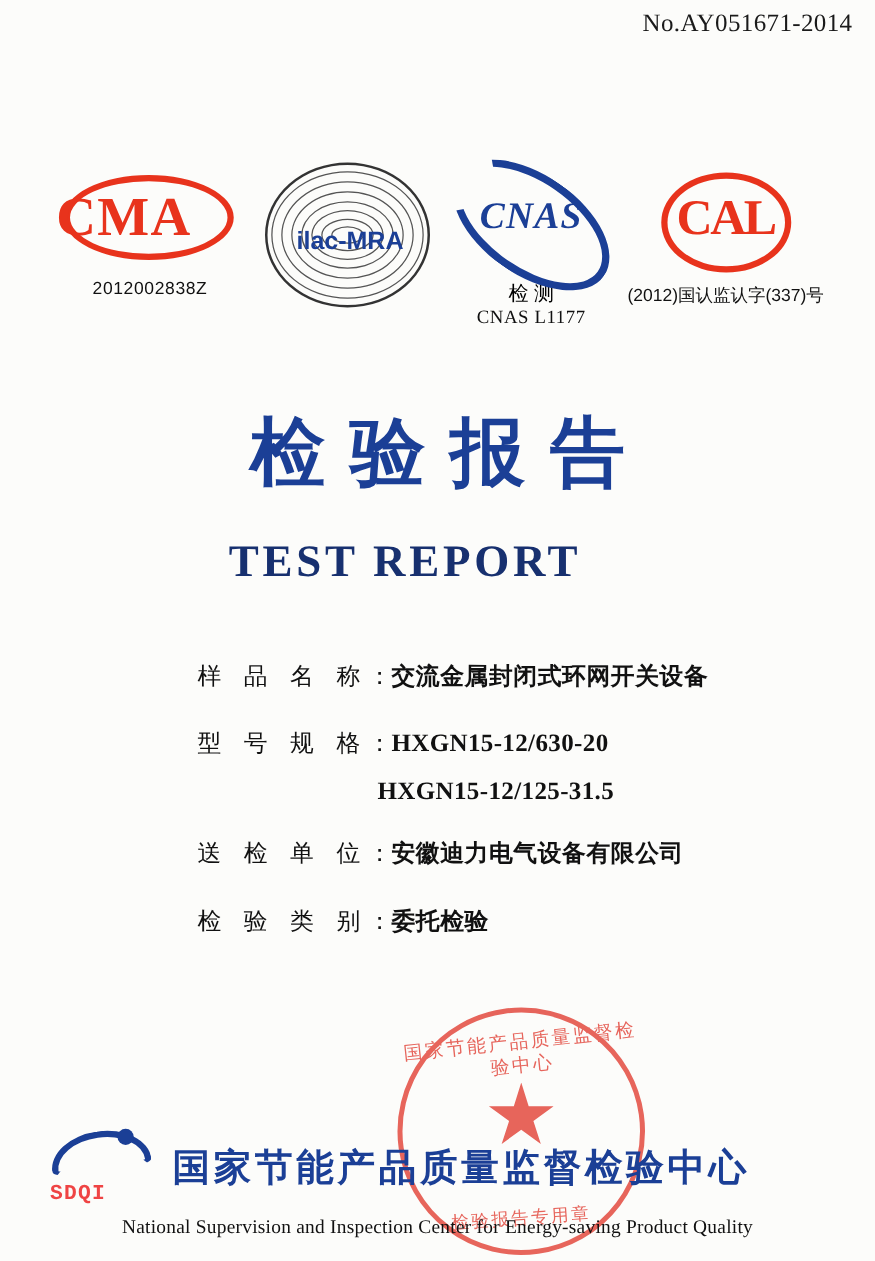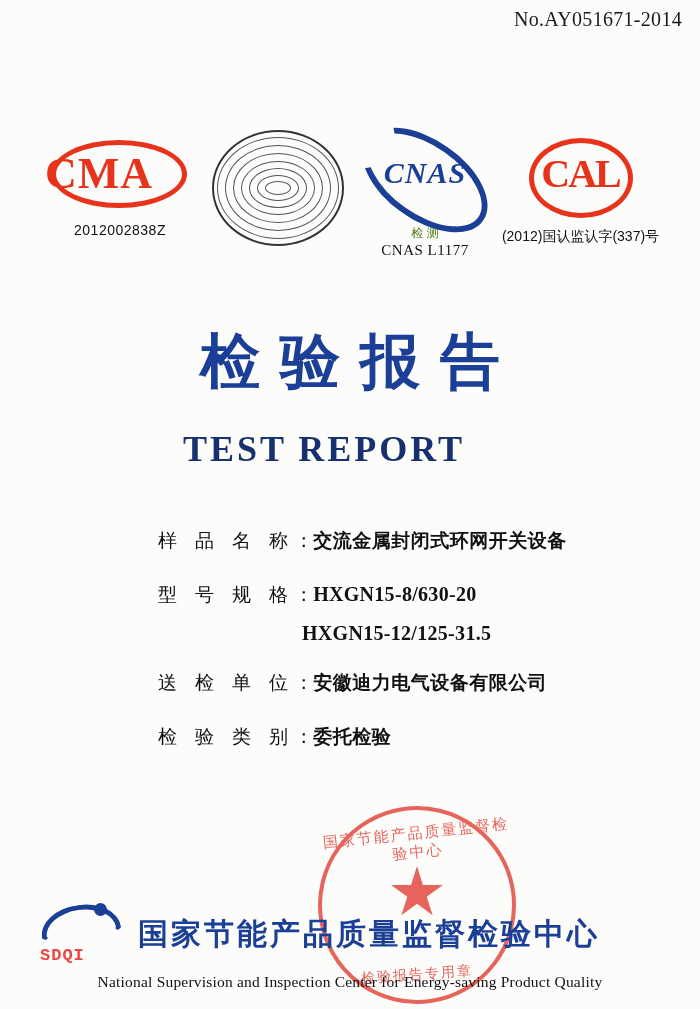--- a/index.html
+++ b/index.html
@@ -169,22 +169,22 @@
     text-align: center;
     font-family: "Liberation Serif", serif;
     font-weight: bold;
     font-style: italic;
     font-size: 30px;
     color: #1b3f96;
     letter-spacing: 1px;
   }
   .cnas-sub {
     font-family: "Liberation Sans", sans-serif;
-    font-size: 12px;
-    color: #4d7c0f;
+    font-size: 16px;
+    color: #000000;
     margin-top: 1px;
   }
   .cnas-code {
     font-family: "Liberation Serif", serif;
     font-size: 15px;
     color: #111;
     letter-spacing: 0.5px;
   }
 
   
@@ -432,20 +432,21 @@
       <div class="ilac-glyph">
         <div class="oval">
           <i style="width:120px;height:100px;"></i>
           <i style="width:104px;height:84px;"></i>
           <i style="width:88px;height:68px;"></i>
           <i style="width:72px;height:52px;"></i>
           <i style="width:56px;height:38px;"></i>
           <i style="width:40px;height:24px;"></i>
           <i style="width:24px;height:12px;"></i>
         </div>
+        <div class="ilac-text">ilac-MRA</div>
       </div>
     </div>
 
     <div class="mark cnas">
       <div class="cnas-glyph">
         <div class="cnas-c"></div>
         <div class="cnas-word">CNAS</div>
       </div>
       <div class="cnas-sub">检 测</div>
       <div class="cnas-code">CNAS L1177</div>
@@ -467,21 +468,21 @@
 
     <div class="field-row">
       <span class="field-label">样 品 名 称</span>
       <span class="field-colon">：</span>
       <span class="field-value">交流金属封闭式环网开关设备</span>
     </div>
 
     <div class="field-row">
       <span class="field-label">型 号 规 格</span>
       <span class="field-colon">：</span>
-      <span class="field-value-en">HXGN15-8/630-20</span>
+      <span class="field-value-en">HXGN15-12/630-20</span>
     </div>
     <div class="field-row second-line">
       <span class="field-value-en">HXGN15-12/125-31.5</span>
     </div>
 
     <div class="field-row">
       <span class="field-label">送 检 单 位</span>
       <span class="field-colon">：</span>
       <span class="field-value">安徽迪力电气设备有限公司</span>
     </div>

